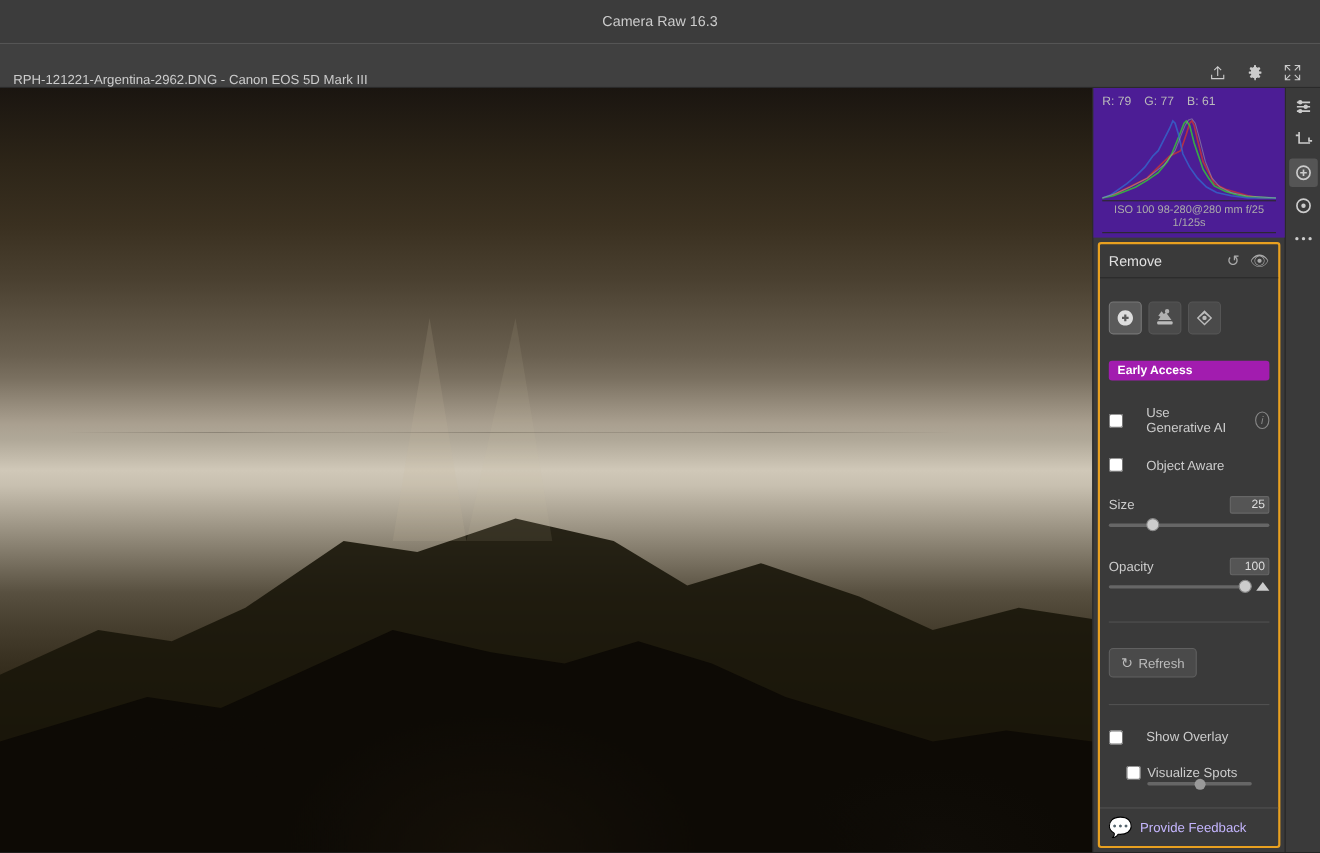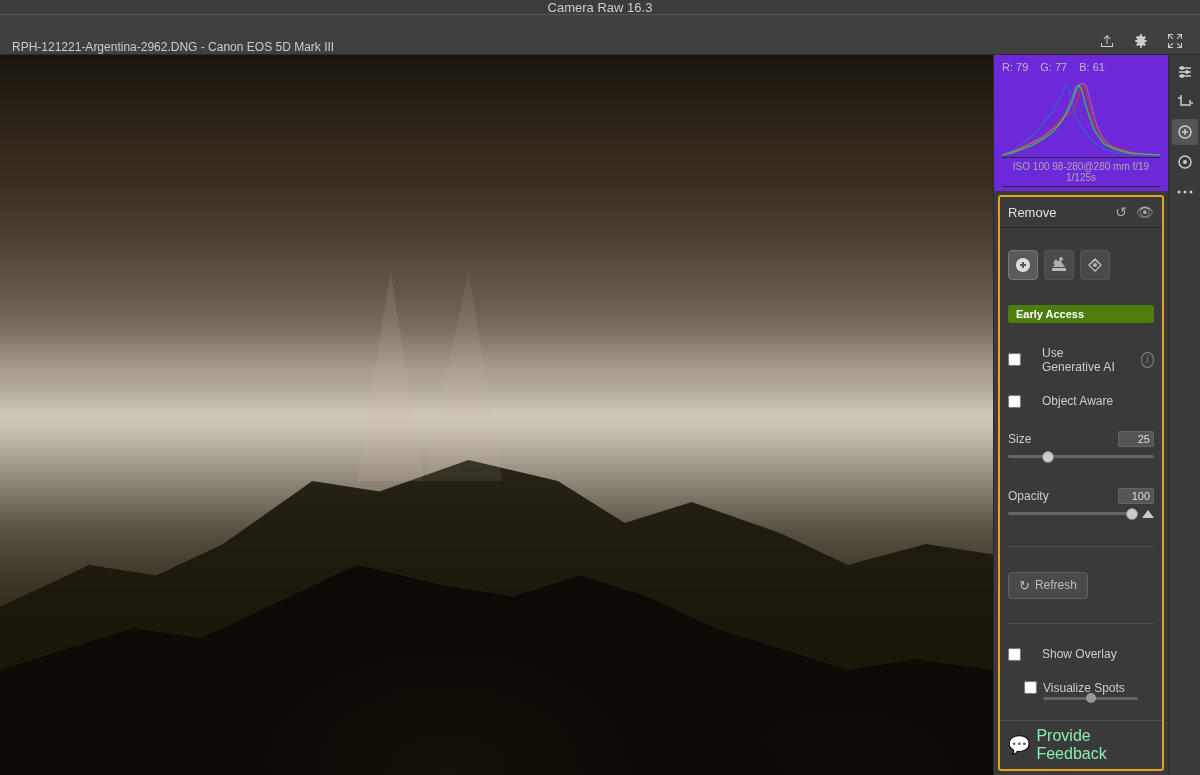--- a/index.html
+++ b/index.html
@@ -9,21 +9,21 @@
       width: 1200px;
       height: 775px;
       overflow: hidden;
       display: flex;
       flex-direction: column;
     }
 
     
     #title-bar {
       background: #3c3c3c;
-      height: 15px;
+      height: 40px;
       display: flex;
       align-items: center;
       justify-content: center;
       border-bottom: 1px solid #555;
     }
     #title-bar span {
       color: #ccc;
       font-size: 13px;
     }
 
@@ -144,21 +144,21 @@
       width: 175px;
       background: #3a3a3a;
       display: flex;
       flex-direction: column;
       border-left: 1px solid #2a2a2a;
       flex-shrink: 0;
     }
 
     
     #histogram-area {
-      background: #6d28d9;
+      background: #4c1d95;
       padding: 6px 8px 4px 8px;
       position: relative;
     }
     #rgb-values {
       display: flex;
       gap: 12px;
       font-size: 11px;
       color: #bbb;
       margin-bottom: 4px;
     }
@@ -263,21 +263,21 @@
       color: #ddd;
     }
     .tool-btn.active {
       background: #5a5a5a;
       border-color: #777;
     }
 
     
     #early-access-badge {
       display: inline-block;
-      background: #4d7c0f;
+      background: #a21caf;
       color: white;
       font-size: 11px;
       font-weight: 600;
       padding: 3px 8px;
       border-radius: 3px;
       margin: 4px 8px 6px 8px;
     }
 
     
     .checkbox-row {
@@ -441,22 +441,22 @@
       padding: 6px 8px;
       cursor: pointer;
       border-top: 1px solid #505050;
       margin-top: 4px;
     }
     #feedback-icon {
       font-size: 18px;
       color: #aaa;
     }
     #feedback-label {
-      color: #86efac;
-      font-size: 16px;
+      color: #c4b5fd;
+      font-size: 12px;
     }
   </style>
 </head>
 <body>
 
 <div id="title-bar">
   <span>Camera Raw 16.3</span>
 </div>
 
 <div id="top-bar">
@@ -531,21 +531,21 @@
 
           <polyline points="0,78 10,75 20,70 30,65 40,60 50,50 60,40 70,35 75,20 78,10 80,8 82,12 85,25 90,45 95,55 100,65 110,70 120,73 130,76 140,78 155,78" fill="none" stroke="#cc3333" stroke-width="1.5" opacity="0.8"></polyline>
 
           <polyline points="0,78 10,76 20,72 30,68 40,62 50,55 58,45 62,38 66,28 70,18 73,10 75,8 78,12 82,28 86,40 90,52 95,60 100,67 110,72 120,75 130,77 155,78" fill="none" stroke="#33cc33" stroke-width="1.5" opacity="0.8"></polyline>
 
           <polyline points="0,78 8,75 15,70 22,65 30,58 38,50 45,40 50,35 55,25 60,15 63,8 65,10 68,20 72,38 78,50 85,60 93,68 102,73 115,76 130,78 155,78" fill="none" stroke="#3366cc" stroke-width="1.5" opacity="0.8"></polyline>
 
           <polyline points="0,78 12,74 25,68 40,60 55,48 65,35 70,22 74,12 77,7 80,6 83,10 87,25 92,45 98,60 105,68 115,73 128,76 155,78" fill="none" stroke="#aaaaaa" stroke-width="1" opacity="0.5"></polyline>
         </svg>
       </div>
-      <div id="camera-info">ISO 100   98-280@280 mm   f/19   1/125s</div>
+      <div id="camera-info">ISO 100   98-280@280 mm   f/25   1/125s</div>
     </div>
 
     <div id="remove-panel">
 
       <div id="remove-header">
         <span id="remove-title">Remove</span>
         <div id="remove-header-icons">
           <span class="header-icon" title="Undo">↺</span>
           <span class="header-icon" title="Toggle visibility">👁</span>
         </div>

